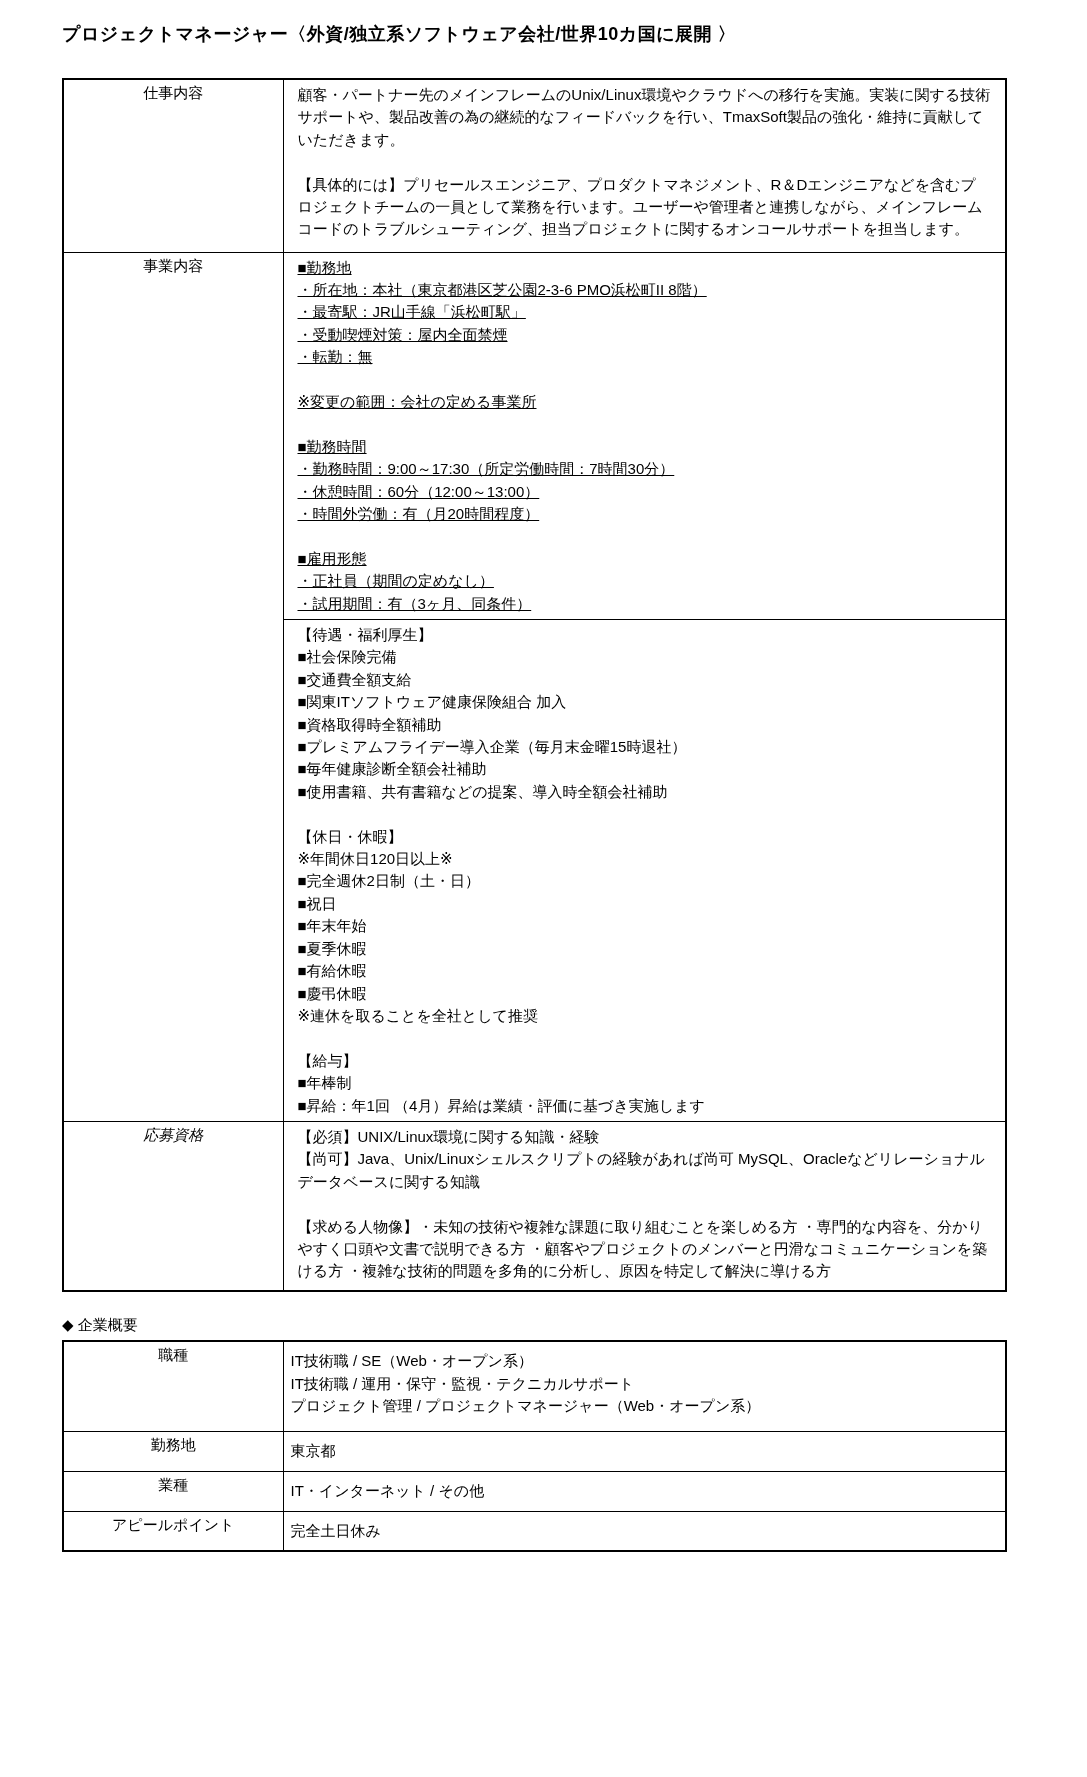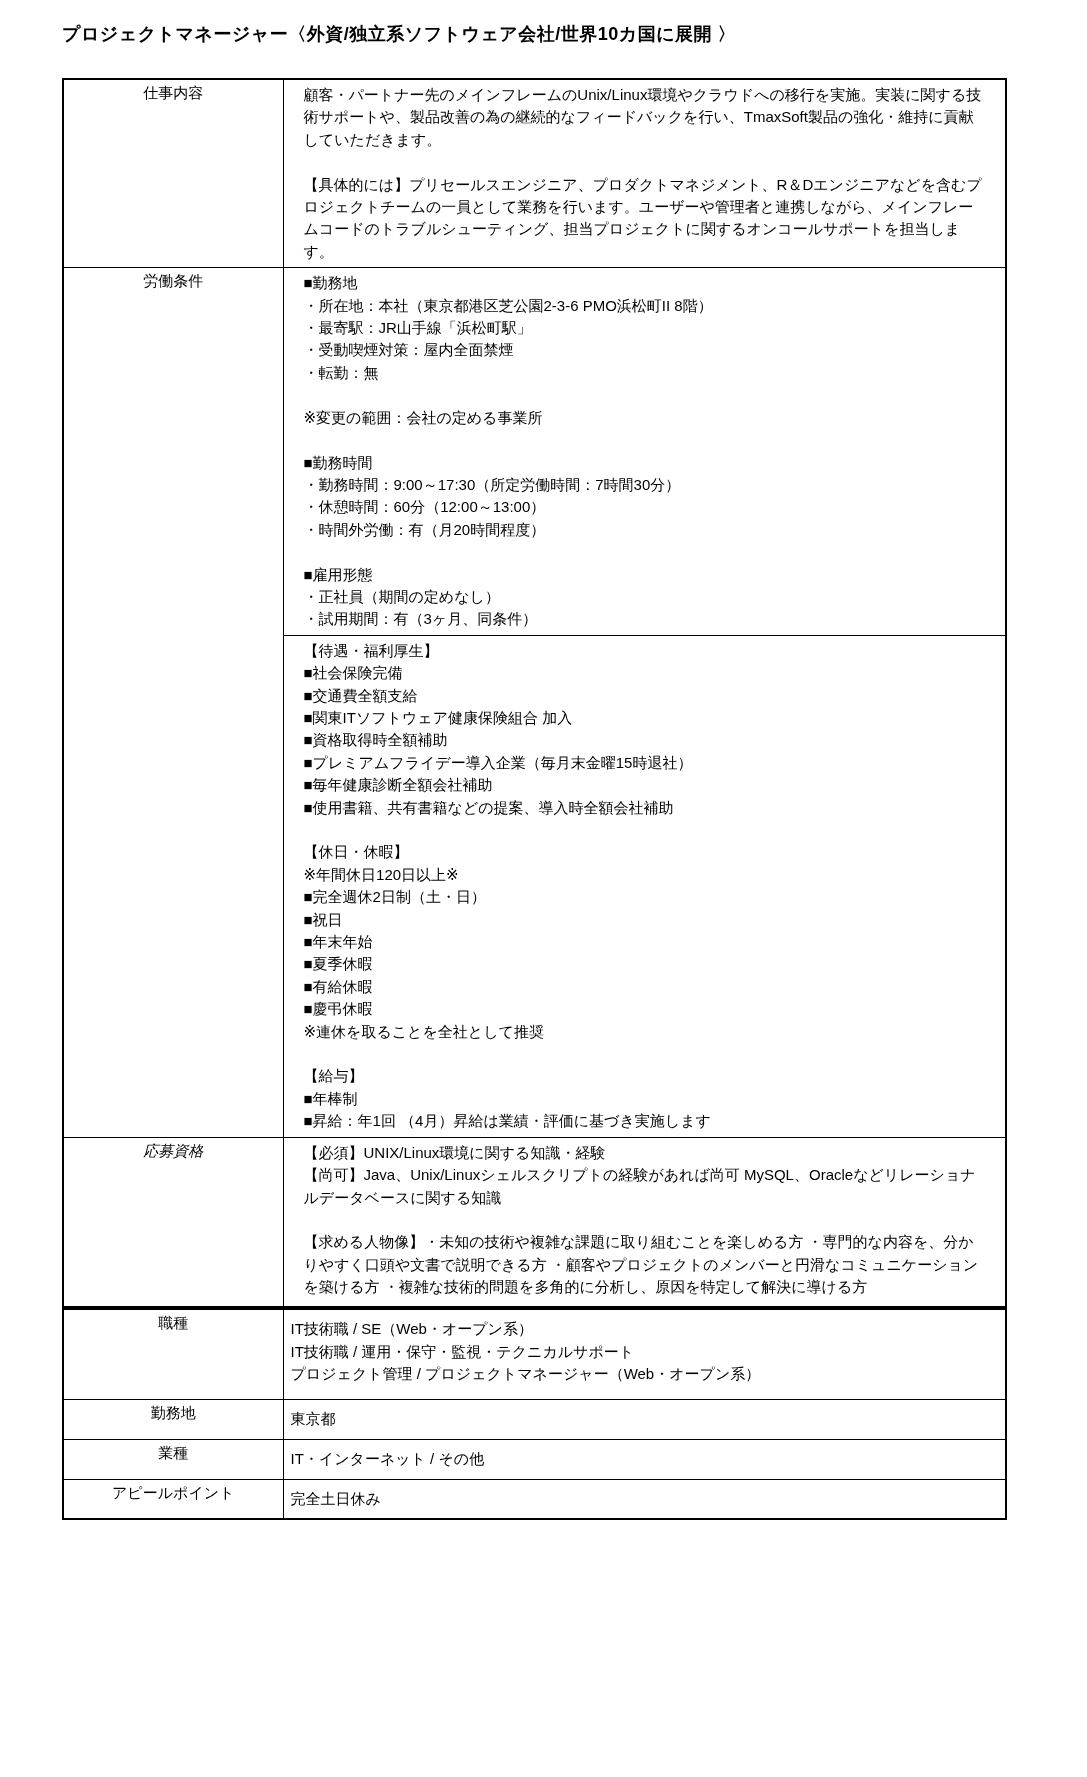--- a/index.html
+++ b/index.html
@@ -34,21 +34,21 @@
     line-height: 22.4px;
     vertical-align: top;
   }
   td.label-cell {
     width: 220px;
     text-align: center;
     vertical-align: middle;
     padding: 2px 16px;
   }
   td.content-cell {
-    padding: 4px 20px;
+    padding: 4px 14px;
     white-space: pre-line;
     overflow: hidden;
   }
   .t2 td.content-cell { padding: 8px 7px; }
 </style>
 </head>
 <body>
 
 <div class="page">
 
@@ -57,22 +57,22 @@
 
   <table class="spec t1">
     <tbody>
         <tr>
       <td class="label-cell" style="height:173px;">仕事内容</td>
       <td class="content-cell">顧客・パートナー先のメインフレームのUnix/Linux環境やクラウドへの移行を実施。実装に関する技術サポートや、製品改善の為の継続的なフィードバックを行い、TmaxSoft製品の強化・維持に貢献していただきます。
 
 【具体的には】プリセールスエンジニア、プロダクトマネジメント、R＆Dエンジニアなどを含むプロジェクトチームの一員として業務を行います。ユーザーや管理者と連携しながら、メインフレームコードのトラブルシューティング、担当プロジェクトに関するオンコールサポートを担当します。</td>
     </tr>
     <tr>
-      <td class="label-cell" rowspan="2">労働条件</td>
-      <td class="content-cell" style="height:364px;">■勤務地
+      <td class="label-cell" rowspan="2">事業内容</td>
+      <td class="content-cell" style="height:364px;text-decoration:underline;">■勤務地
 ・所在地：本社（東京都港区芝公園2-3-6 PMO浜松町II 8階）
 ・最寄駅：JR山手線「浜松町駅」
 ・受動喫煙対策：屋内全面禁煙
 ・転勤：無
 
 ※変更の範囲：会社の定める事業所
 
 ■勤務時間
 ・勤務時間：9:00～17:30（所定労働時間：7時間30分）
 ・休憩時間：60分（12:00～13:00）
@@ -109,20 +109,21 @@
     <tr>
       <td class="label-cell" style="height:170px;font-style:italic;">応募資格</td>
       <td class="content-cell">【必須】UNIX/Linux環境に関する知識・経験
 【尚可】Java、Unix/Linuxシェルスクリプトの経験があれば尚可 MySQL、Oracleなどリレーショナルデータベースに関する知識
 
 【求める人物像】・未知の技術や複雑な課題に取り組むことを楽しめる方 ・専門的な内容を、分かりやすく口頭や文書で説明できる方 ・顧客やプロジェクトのメンバーと円滑なコミュニケーションを築ける方 ・複雑な技術的問題を多角的に分析し、原因を特定して解決に導ける方</td>
     </tr>
   </tbody>
     </table>
 
+  <div class="section-heading second">◆ 企業概要</div>
 
   <table class="spec t2">
     <tbody>
         <tr>
       <td class="label-cell" style="height:90px;">職種</td>
       <td class="content-cell">IT技術職 / SE（Web・オープン系）
 IT技術職 / 運用・保守・監視・テクニカルサポート
 プロジェクト管理 / プロジェクトマネージャー（Web・オープン系）</td>
     </tr>
     <tr>

